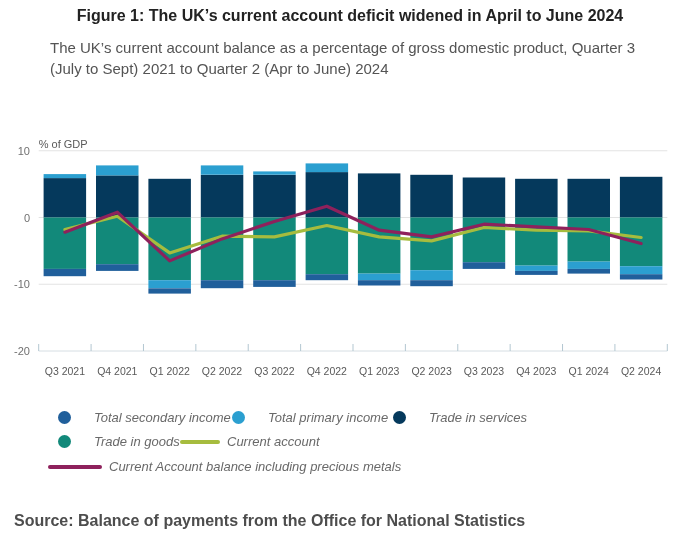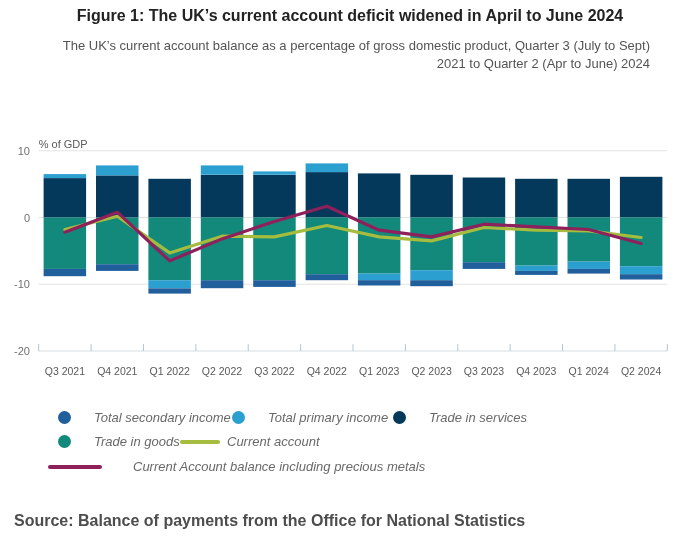--- a/index.html
+++ b/index.html
@@ -1,33 +1,33 @@
 <!DOCTYPE html>
 <html><head>
 <meta charset="utf-8">
 <style>
   html,body{margin:0;padding:0;background:#fff;}
   body{width:700px;height:549px;position:relative;overflow:hidden;
        font-family:"Liberation Sans",sans-serif;-webkit-font-smoothing:antialiased;}
   .title{position:absolute;top:7px;left:0;right:0;text-align:center;
          font-size:16px;font-weight:600;color:#222;}
   .subtitle{position:absolute;top:37px;left:50%;transform:translateX(-50%);
-            width:600px;text-align:right;font-size:13px;color:#545454;line-height:1.4;}
+            width:600px;text-align:left;font-size:15px;color:#545454;line-height:1.4;}
   #chart{position:absolute;top:135px;left:0;}
   #chart text{font-family:"Liberation Sans",sans-serif;}
   .legend-item{position:absolute;display:flex;align-items:center;height:15px;
                font-size:13px;color:#696969;white-space:nowrap;font-style:italic;}
   .swatch{display:inline-block;flex:none;}
   .swatch.circle{width:13px;height:13px;border-radius:50%;}
   .swatch.line{width:40px;height:4px;border-radius:2px;}
   .swatch.w54{width:54px;}
   .gap-lg{margin-right:23px;}
   .gap-sm{margin-right:7px;}
   #li0{left:58px;top:410px;} #li1{left:232px;top:410px;} #li2{left:393px;top:410px;justify-content:flex-end;}
-  #li3{left:58px;top:434px;} #li4{left:180px;top:434px;} #li5{left:48px;top:459px;gap:24px;}
+  #li3{left:58px;top:434px;} #li4{left:180px;top:434px;} #li5{left:48px;top:459px;}
   .source{position:absolute;left:14px;top:512px;font-size:16px;font-weight:bold;color:#4d4d4d;}
 </style>
 </head>
 <body>
 
 <div>
   <div class="title">Figure 1: The UK’s current account deficit widened in April to June 2024</div>
   <div class="subtitle">The UK’s current account balance as a percentage of gross domestic product, Quarter 3 (July to Sept) 2021 to Quarter 2 (Apr to June) 2024</div>
 
   <svg id="chart" width="700" height="255">

